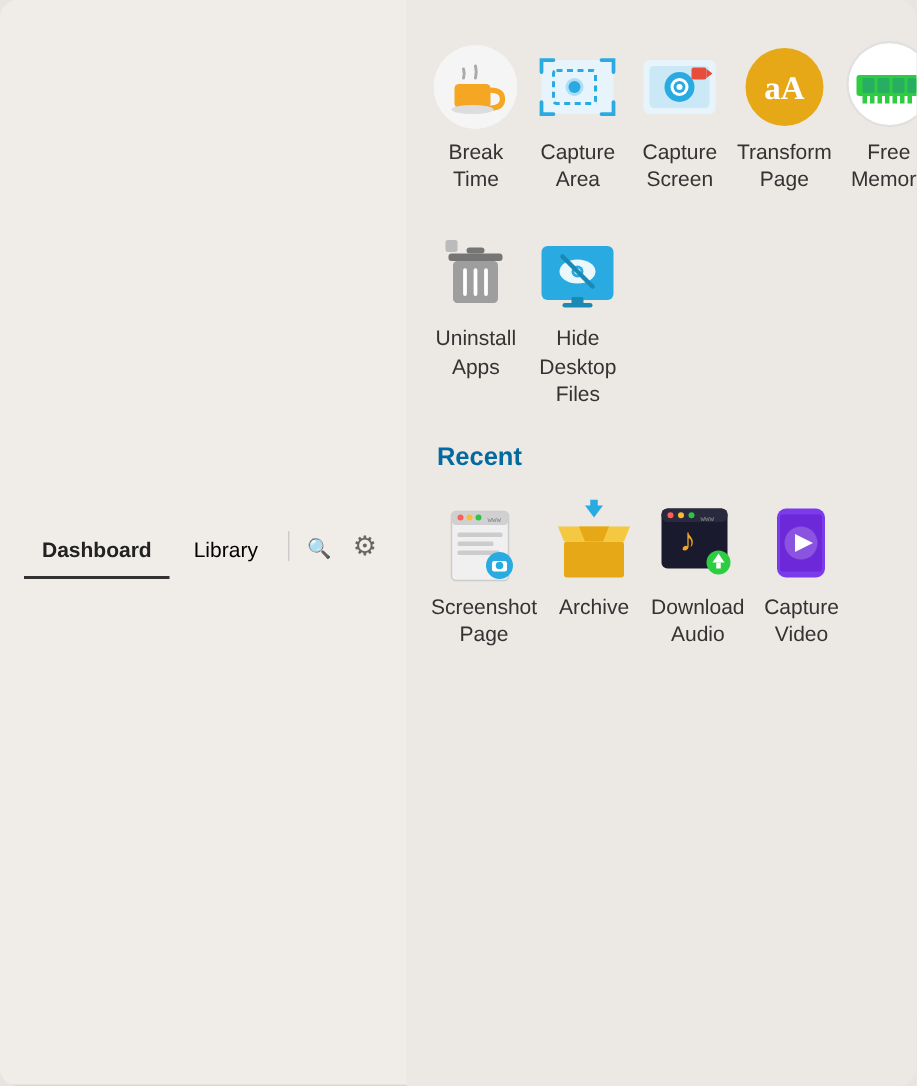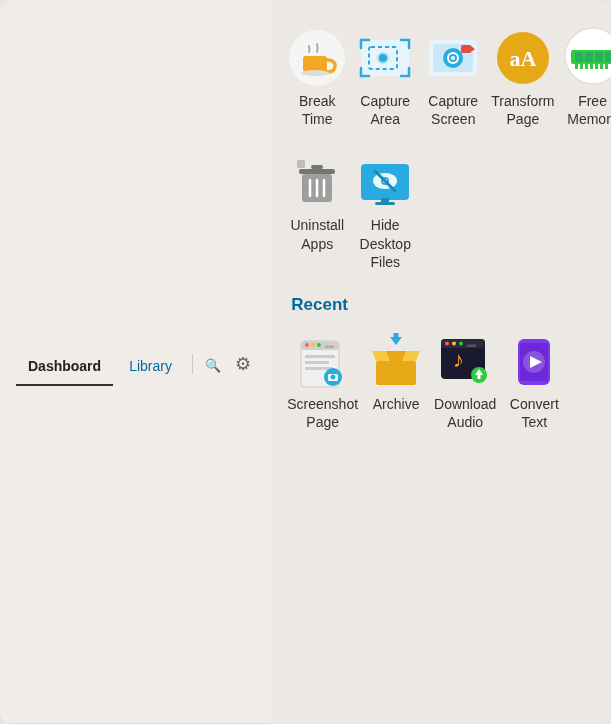--- a/index.html
+++ b/index.html
@@ -31,21 +31,21 @@
     .tabs {
       display: flex;
       align-items: flex-end;
       gap: 4px;
       flex: 1;
     }
     .tab {
       padding: 6px 12px 10px 12px;
       font-size: 14px;
       font-weight: 500;
-      color: #0369a1;
+      color: #000000;
       cursor: pointer;
       border-bottom: 2px solid transparent;
       position: relative;
       top: 1px;
     }
     .tab.active {
       color: #222;
       font-weight: 600;
       border-bottom: 2px solid #333;
     }
@@ -377,20 +377,20 @@
 
             <rect x="12" y="6" width="32" height="46" rx="6" fill="#7c3aed"></rect>
             <rect x="14" y="10" width="28" height="38" rx="2" fill="#6d28d9"></rect>
 
             <circle cx="28" cy="50" r="0" fill="#5b21b6"></circle>
 
             <circle cx="28" cy="29" r="11" fill="rgba(255,255,255,0.2)"></circle>
             <polygon points="24,23 24,35 36,29" fill="white"></polygon>
           </svg>
         </div>
-        <span class="app-label">Convert Text</span>
+        <span class="app-label">Capture Video</span>
       </div>
 
 
     </div>
   </div>
 
 </div>
 
 </body></html>

